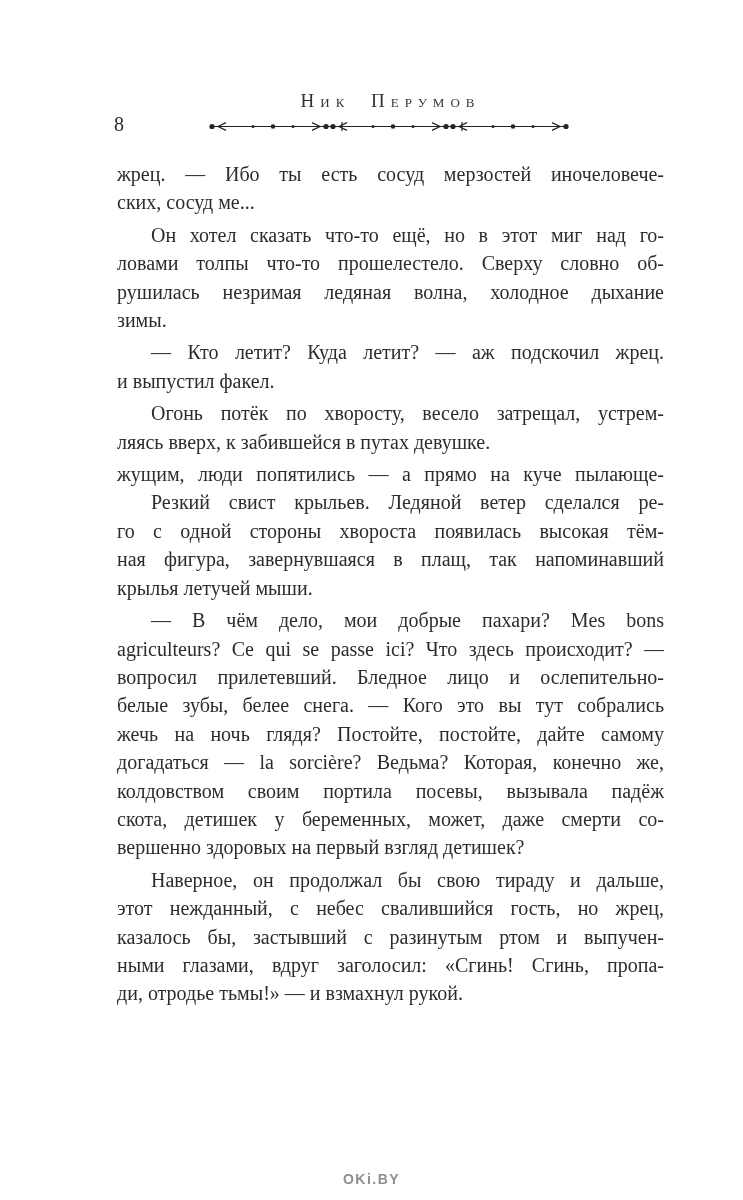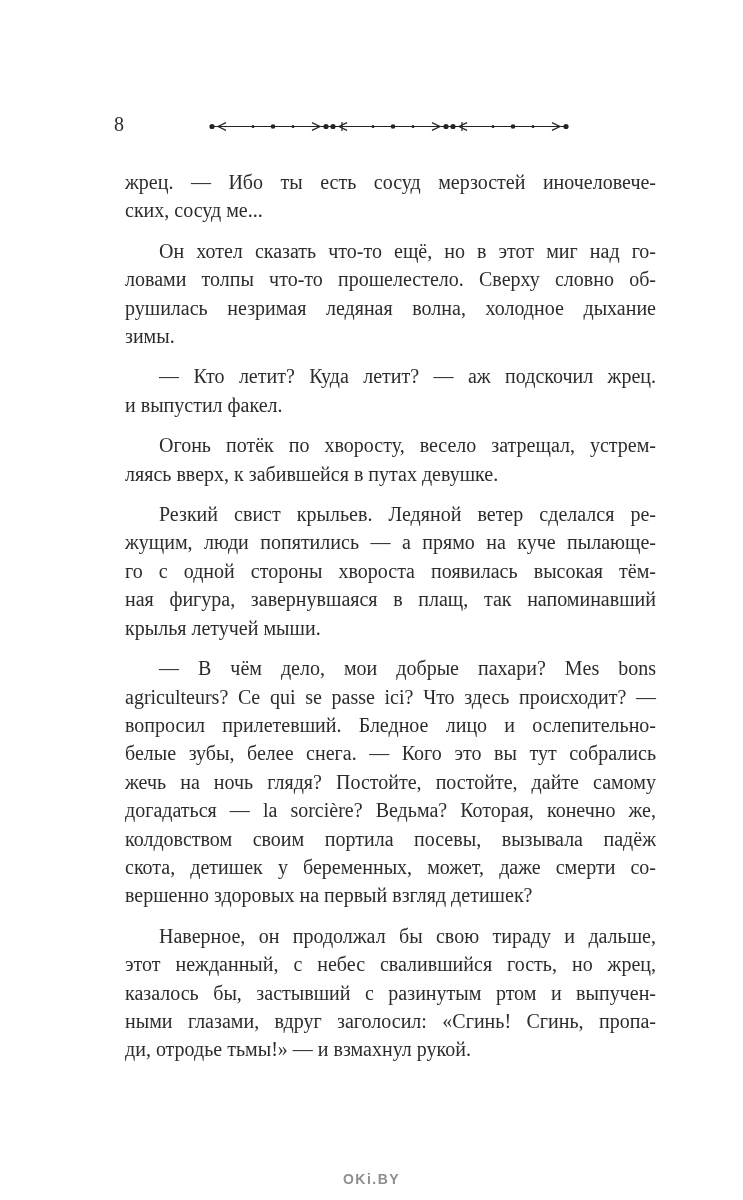--- a/index.html
+++ b/index.html
@@ -40,21 +40,21 @@
   }
   .body-text {
     position: absolute;
     left: 113px;
     top: 156px;
     width: 555px;
     font-size: 20px;
     line-height: 28.4px;
     color: #2e2c2a;
   }
-  .paragraph { margin: 12px; }
+  .paragraph { margin: 4px; }
   .line {
     text-align: justify;
     text-align-last: justify;
     text-justify: inter-word;
     white-space: normal;
   }
   .line.last { text-align-last: left; }
   .line.indent { text-indent: 34px; }
   .watermark {
     position: absolute;
@@ -67,20 +67,21 @@
     font-weight: bold;
     letter-spacing: 1.5px;
     color: #8f8f8f;
   }
 </style>
 </head>
 <body>
 
 <div class="page">
 
+  <div class="author">Ник Перумов</div>
 
   <div class="pagenum">8</div>
 
   <svg class="divider" viewBox="0 0 362 13" xmlns="http://www.w3.org/2000/svg">
     <g stroke="#242424" fill="#242424" stroke-width="1.2">
       <line x1="3" y1="6.5" x2="359" y2="6.5"></line>
 
       <circle cx="4" cy="6.5" r="2.6" stroke="none"></circle>
       <path d="M18,2.6 L10,6.5 L18,10.4" fill="none"></path>
       <circle cx="45" cy="6.5" r="1.5" stroke="none"></circle>
@@ -122,22 +123,22 @@
       </div>
       <div class="paragraph">
         <div class="line indent">— Кто летит? Куда летит? — аж подскочил жрец.</div>
         <div class="line last">и выпустил факел.</div>
       </div>
       <div class="paragraph">
         <div class="line indent">Огонь потёк по хворосту, весело затрещал, устрем-</div>
         <div class="line last">ляясь вверх, к забившейся в путах девушке.</div>
       </div>
       <div class="paragraph">
+        <div class="line">жущим, люди попятились — а прямо на куче пылающе-</div>
         <div class="line indent">Резкий свист крыльев. Ледяной ветер сделался ре-</div>
-        <div class="line">жущим, люди попятились — а прямо на куче пылающе-</div>
         <div class="line">го с одной стороны хвороста появилась высокая тём-</div>
         <div class="line">ная фигура, завернувшаяся в плащ, так напоминавший</div>
         <div class="line last">крылья летучей мыши.</div>
       </div>
       <div class="paragraph">
         <div class="line indent">— В чём дело, мои добрые пахари? Mes bons</div>
         <div class="line">agriculteurs? Ce qui se passe ici? Что здесь происходит? —</div>
         <div class="line">вопросил прилетевший. Бледное лицо и ослепительно-</div>
         <div class="line">белые зубы, белее снега. — Кого это вы тут собрались</div>
         <div class="line">жечь на ночь глядя? Постойте, постойте, дайте самому</div>

